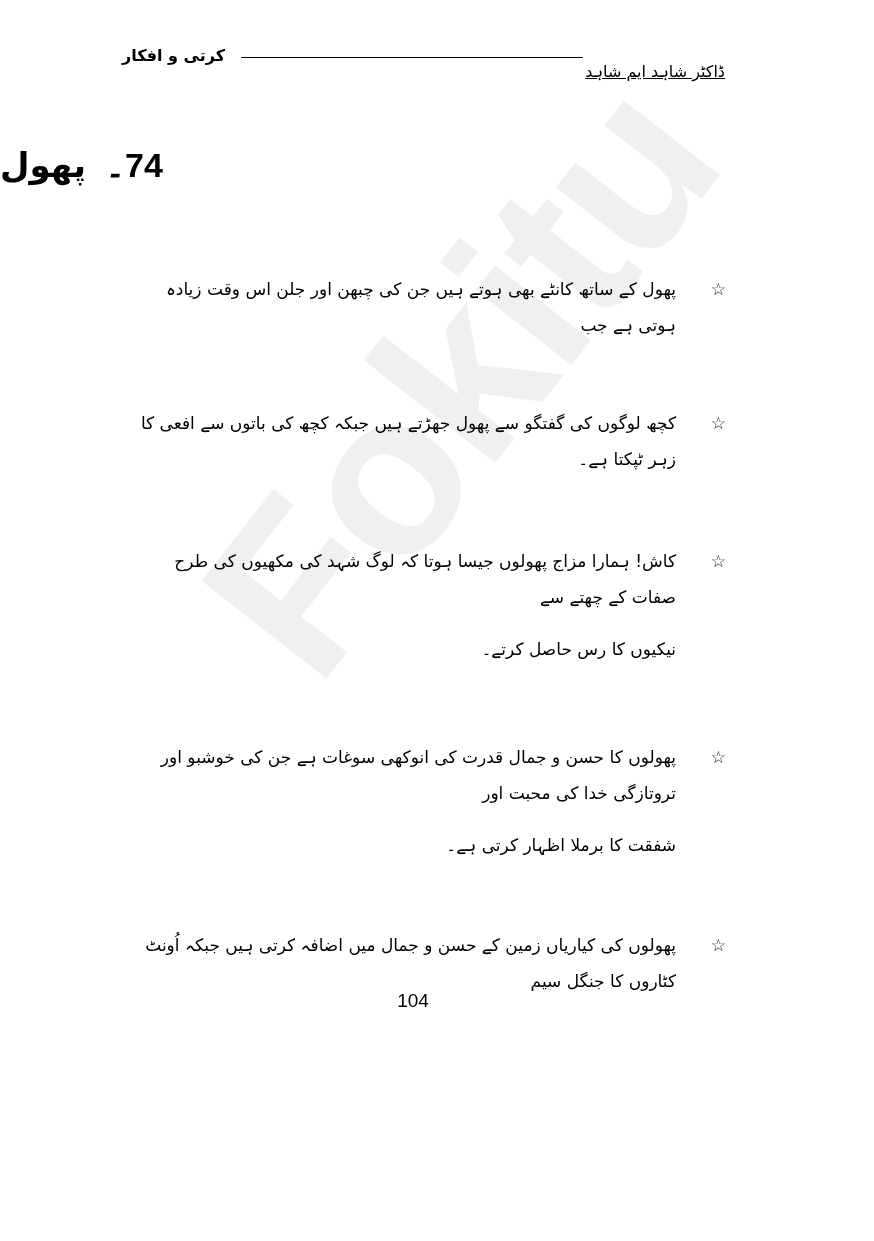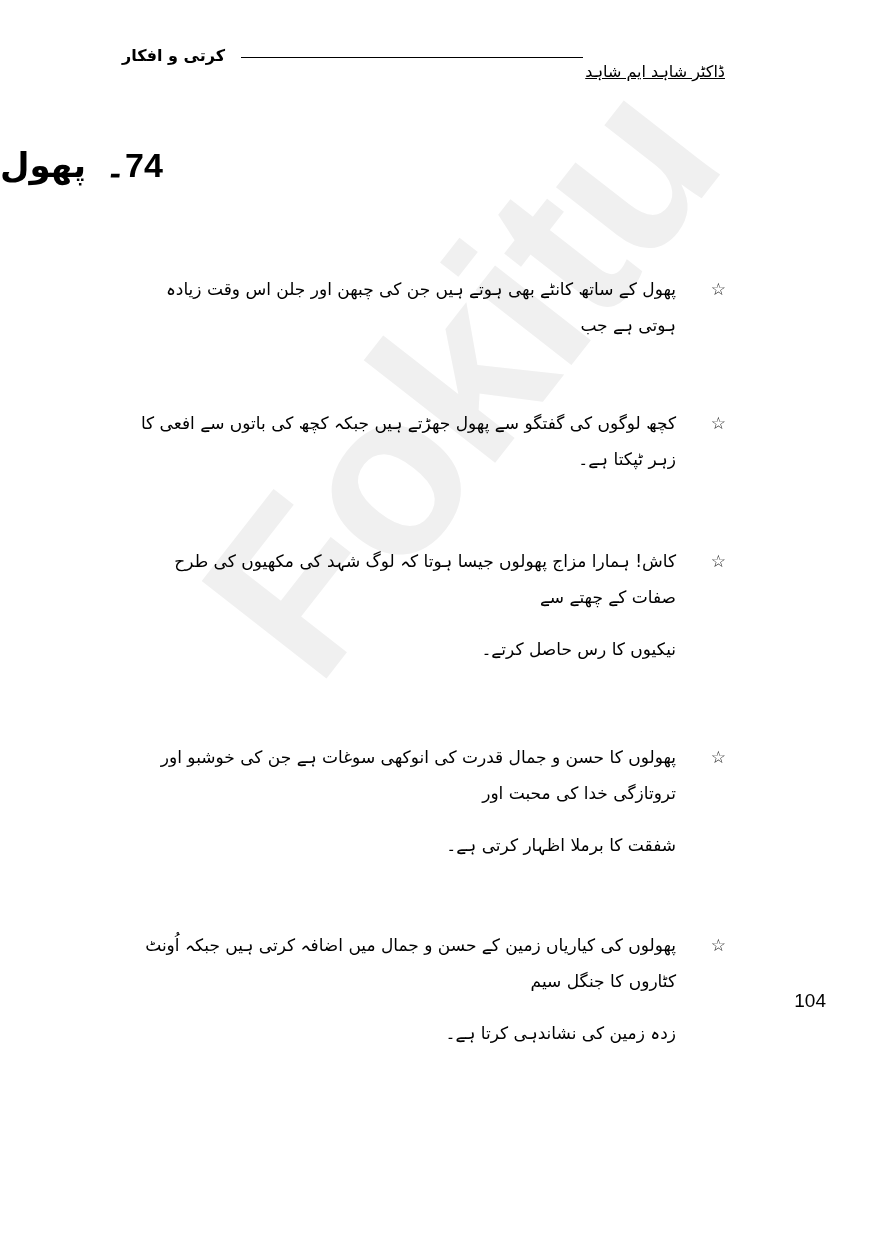--- a/index.html
+++ b/index.html
@@ -113,21 +113,21 @@
     }
     .item1 { margin-bottom: 62px; }
     .item2 { margin-bottom: 66px; }
     .item3 { margin-bottom: 72px; }
     .item4 { margin-bottom: 64px; }
     .page-number {
       position: absolute;
       top: 990px;
       left: 0;
       width: 826px;
-      text-align: right;
+      text-align: center;
       font-family: "Liberation Sans", sans-serif;
       font-size: 19px;
       z-index: 1;
     }
   </style>
 </head>
 <body>
 
 <div class="watermark">Fokitu</div>
 
@@ -157,17 +157,16 @@
     <p>نیکیوں کا رس حاصل کرتے۔</p>
   </div>
   <div class="item item4">
     <span class="star">☆</span>
     <p>پھولوں کا حسن و جمال قدرت کی انوکھی سوغات ہے جن کی خوشبو اور تروتازگی خدا کی محبت اور</p>
     <p>شفقت کا برملا اظہار کرتی ہے۔</p>
   </div>
   <div class="item item5">
     <span class="star">☆</span>
     <p>پھولوں کی کیاریاں زمین کے حسن و جمال میں اضافہ کرتی ہیں جبکہ اُونٹ کٹاروں کا جنگل سیم</p>
-    <p>زدہ زمین کی نشاندہی کرتا ہے۔</p>
   </div>
 </div>
 
 <div class="page-number">104</div>
 
 </body></html>

